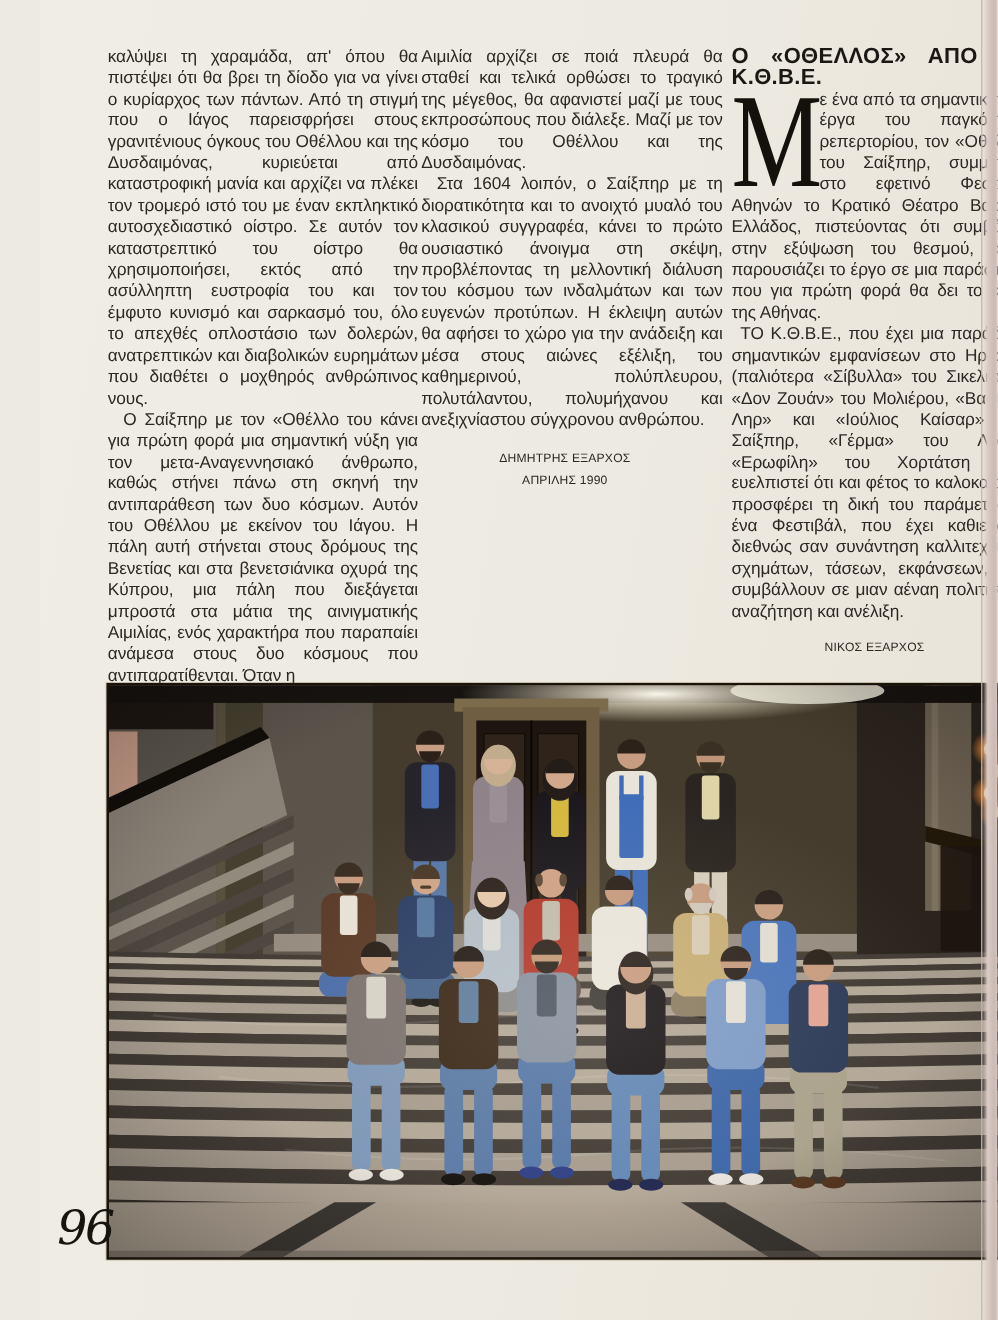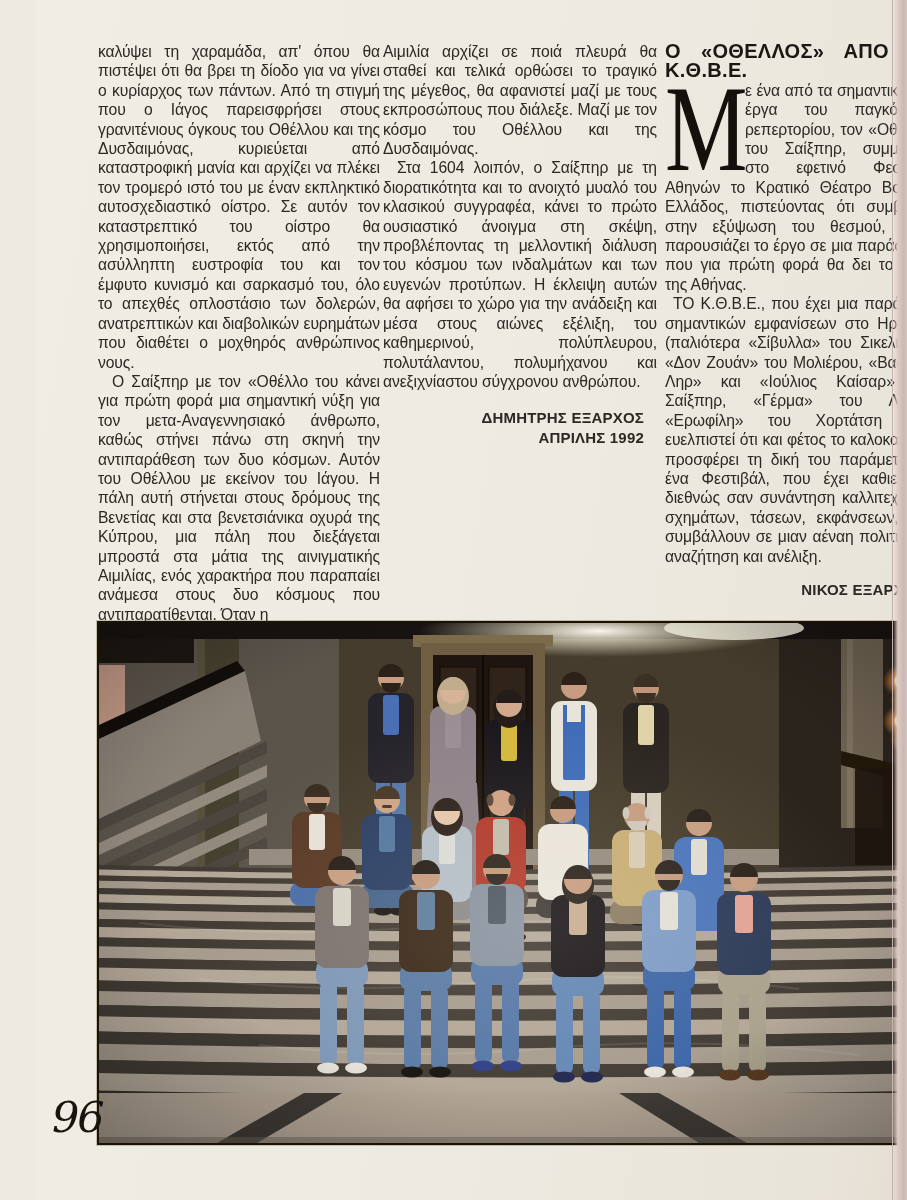--- a/index.html
+++ b/index.html
@@ -17,22 +17,22 @@
     position:absolute;top:42px;
     font-size:15.7px;line-height:19.4px;letter-spacing:-0.1px;
     color:#2c2823;text-align:justify;
   }
   #col1{left:62px;width:282px;}
   #col2{left:347px;width:274px;}
   #col3{left:629px;width:272px;}
   .col p{margin:0;}
   .indent{text-indent:14px;}
   .byline{
-    text-align:right;padding-right:13px;margin-top:17px;
-    font-size:15px;letter-spacing:.2px;color:#2c2823;font-weight:bold;
+    text-align:center;padding-right:13px;margin-top:17px;
+    font-size:11px;letter-spacing:.2px;color:#2c2823;
   }
   #col3 h2{
     font-size:20px;font-weight:bold;margin:0;letter-spacing:.3px;color:#1b1713;
   }
   .dropcap-para{margin-top:27px;}
   .dropcap{
     float:left;width:80px;height:97px;
     font-family:"Liberation Serif",serif;font-weight:400;
     font-size:122px;line-height:95px;
     transform:scaleX(.76);transform-origin:0 0;
@@ -65,21 +65,21 @@
   <div class="col" id="col1">
     <p>καλύψει τη χαραμάδα, απ' όπου θα πιστέψει ότι θα βρει τη δίοδο για να γίνει ο κυρίαρχος των πάντων. Από τη στιγμή που ο Ιάγος παρεισφρήσει στους γρανιτένιους όγκους του Οθέλλου και της Δυσδαιμόνας, κυριεύεται από καταστροφική μανία και αρχίζει να πλέκει τον τρομερό ιστό του με έναν εκπληκτικό αυτοσχεδιαστικό οίστρο. Σε αυτόν τον καταστρεπτικό του οίστρο θα χρησιμοποιήσει, εκτός από την ασύλληπτη ευστροφία του και τον έμφυτο κυνισμό και σαρκασμό του, όλο το απεχθές οπλοστάσιο των δολερών, ανατρεπτικών και διαβολικών ευρημάτων που διαθέτει ο μοχθηρός ανθρώπινος νους.</p>
     <p class="indent">Ο Σαίξπηρ με τον «Οθέλλο του κάνει για πρώτη φορά μια σημαντική νύξη για τον μετα-Αναγεννησιακό άνθρωπο, καθώς στήνει πάνω στη σκηνή την αντιπαράθεση των δυο κόσμων. Αυτόν του Οθέλλου με εκείνον του Ιάγου. Η πάλη αυτή στήνεται στους δρόμους της Βενετίας και στα βενετσιάνικα οχυρά της Κύπρου, μια πάλη που διεξάγεται μπροστά στα μάτια της αινιγματικής Αιμιλίας, ενός χαρακτήρα που παραπαίει ανάμεσα στους δυο κόσμους που αντιπαρατίθενται. Όταν η</p>
   </div>
 
   <div class="col" id="col2">
     <p>Αιμιλία αρχίζει σε ποιά πλευρά θα σταθεί και τελικά ορθώσει το τραγικό της μέγεθος, θα αφανιστεί μαζί με τους εκπροσώπους που διάλεξε. Μαζί με τον κόσμο του Οθέλλου και της Δυσδαιμόνας.</p>
     <p class="indent">Στα 1604 λοιπόν, ο Σαίξπηρ με τη διορατικότητα και το ανοιχτό μυαλό του κλασικού συγγραφέα, κάνει το πρώτο ουσιαστικό άνοιγμα στη σκέψη, προβλέποντας τη μελλοντική διάλυση του κόσμου των ινδαλμάτων και των ευγενών προτύπων. Η έκλειψη αυτών θα αφήσει το χώρο για την ανάδειξη και μέσα στους αιώνες εξέλιξη, του καθημερινού, πολύπλευρου, πολυτάλαντου, πολυμήχανου και ανεξιχνίαστου σύγχρονου ανθρώπου.</p>
     <div class="byline">
       <div>ΔΗΜΗΤΡΗΣ ΕΞΑΡΧΟΣ</div>
-      <div>ΑΠΡΙΛΗΣ 1992</div>
+      <div>ΑΠΡΙΛΗΣ 1990</div>
     </div>
   </div>
 
   <div class="col" id="col3">
     <h2>Ο «ΟΘΕΛΛΟΣ» ΑΠΟ ΤΟ Κ.Θ.Β.Ε.</h2>
     <p class="dropcap-para"><span class="dropcap">Μ</span><span>ε ένα από τα σημαντικότερα έργα του παγκόσμιου ρεπερτορίου, τον «Οθέλλο» του Σαίξπηρ, συμμετέχει στο εφετινό Φεστιβάλ Αθηνών το Κρατικό Θέατρο Βορείου Ελλάδος, πιστεύοντας ότι συμβάλλει στην εξύψωση του θεσμού, αφού παρουσιάζει το έργο σε μια παράσταση που για πρώτη φορά θα δει το κοινό της Αθήνας.</span></p>
     <p class="para-kthbe">ΤΟ Κ.Θ.Β.Ε., που έχει μια παράδοση σημαντικών εμφανίσεων στο Ηρώδειο (παλιότερα «Σίβυλλα» του Σικελιανού, «Δον Ζουάν» του Μολιέρου, «Βασιλιάς Ληρ» και «Ιούλιος Καίσαρ» του Σαίξπηρ, «Γέρμα» του Λόρκα, «Ερωφίλη» του Χορτάτση κ.ά.) ευελπιστεί ότι και φέτος το καλοκαίρι θα προσφέρει τη δική του παράμετρο σ' ένα Φεστιβάλ, που έχει καθιερωθεί διεθνώς σαν συνάντηση καλλιτεχνικών σχημάτων, τάσεων, εκφάνσεων, που συμβάλλουν σε μιαν αέναη πολιτισμική αναζήτηση και ανέλιξη.</p>
     <div class="byline byline3">ΝΙΚΟΣ ΕΞΑΡΧΟΣ</div>
   </div>
 

